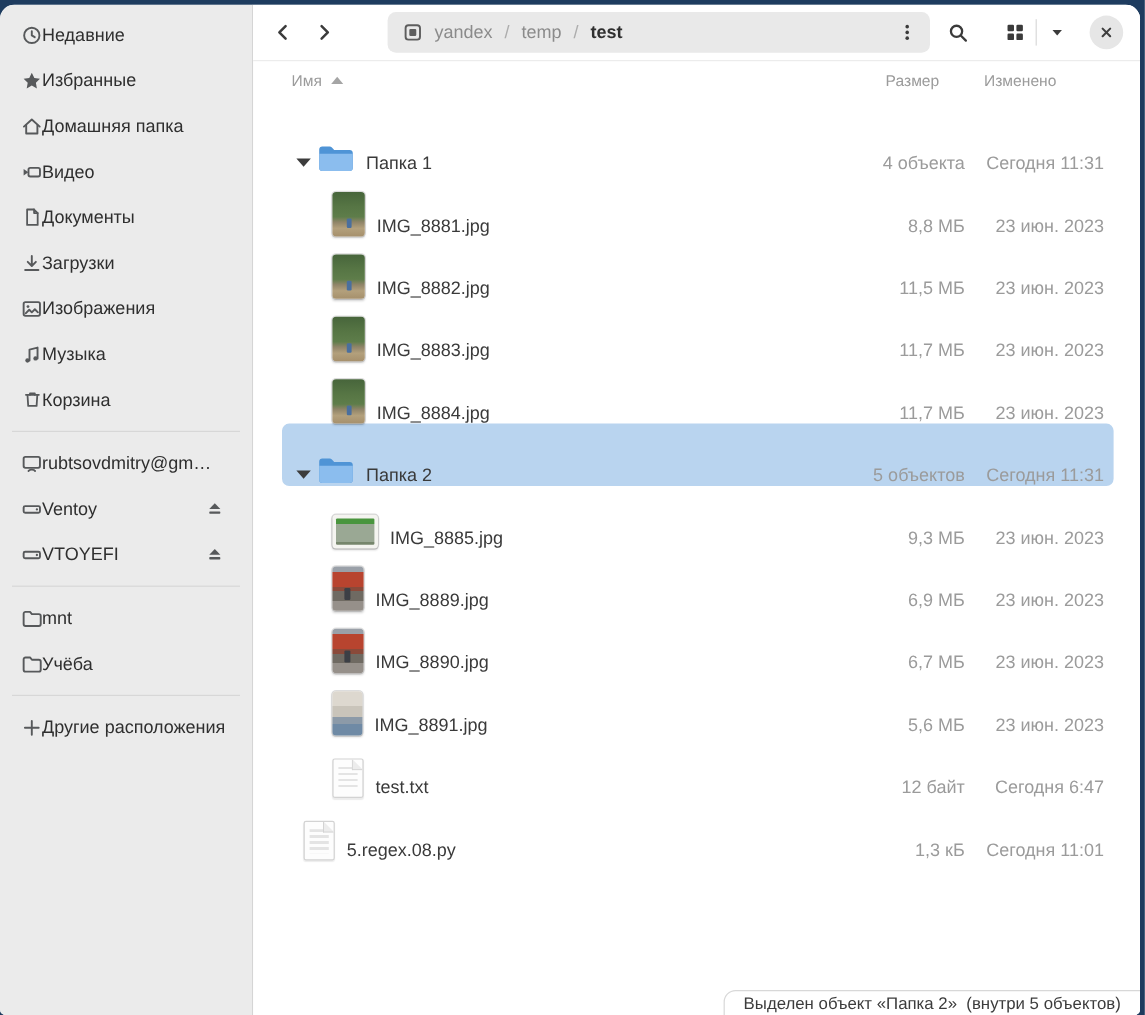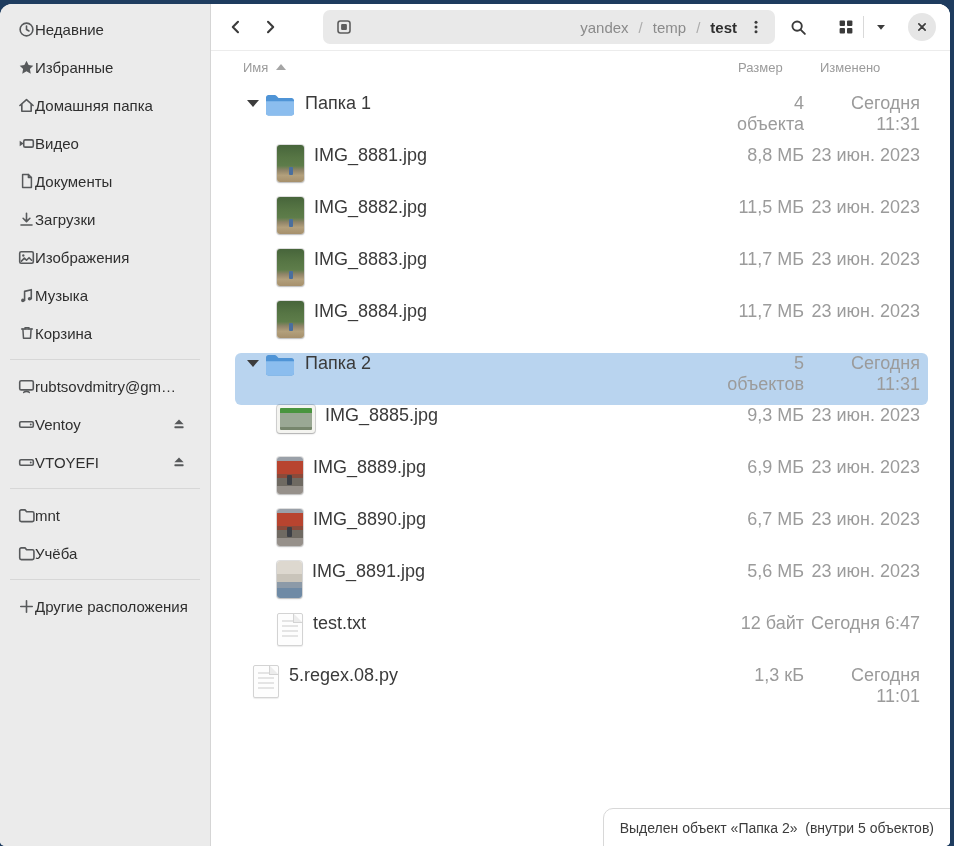--- a/index.html
+++ b/index.html
@@ -52,21 +52,21 @@
   }
   .nav-btn {
     width:34px; height:34px; border:none; background:transparent; border-radius:6px;
     display:flex; align-items:center; justify-content:center; cursor:pointer;
   }
   .pathbar {
     margin-left:36px; width:452px; height:34px; background:#e9e9e9;
     border-radius:7px; display:flex; align-items:center; padding-left:13px;
     cursor:pointer; overflow:hidden;
   }
-  .crumbs { display:flex; align-items:center; gap:10px; margin-left:10px; font-size:15px; flex:1;justify-content:flex-end; }
+  .crumbs { display:flex; align-items:center; gap:10px; margin-left:10px; font-size:15px; flex:1; }
   .crumb { color:#8b8b8b; }
   .crumb.current { color:#2f2f2f; font-weight:bold; }
   .crumb-sep { color:#adadad; }
   .path-kebab {
     margin-left:auto; width:38px; height:34px; border:none; background:transparent;
     display:flex; align-items:center; justify-content:center; cursor:pointer;
   }
   .hspace { flex:1; }
   .view-split {
     display:flex; align-items:center; border-radius:6px; margin:0 10px 0 14px;
@@ -82,22 +82,22 @@
     display:flex; align-items:center; height:30px; padding:2px 8px 0 8px;
     color:#9b9b9b; font-size:13px;
   }
   .cols .c-name { flex:1; display:flex; align-items:center; gap:8px; cursor:pointer; }
   .cols .c-size { width:80px; cursor:pointer; padding-left:14px; }
   .cols .c-date { width:116px; cursor:pointer; padding-left:16px; }
   .sort-arrow { display:inline-block; width:0; height:0; border-left:5px solid transparent;
     border-right:5px solid transparent; border-bottom:6px solid #a5a5a5; }
   .rows { margin-top:12px; }
   .row {
-    height:52px; display:flex; align-items:flex-start; padding:0 8px;
-    border-radius:6px; cursor:default; font-size:18px; color:#3a3a3a;
+    height:52px; display:flex; align-items:flex-end; padding:0 8px;
+    border-radius:6px; cursor:default; font-size:15px; color:#3a3a3a;
   }
   .row.selected { background:var(--selection,#b9d4ef); }
   .expander {
     width:20px; height:20px; border:none; background:transparent; cursor:pointer;
     display:flex; align-items:center; justify-content:center; margin-right:2px;
   }
   .tri-down { width:0; height:0; border-left:6px solid transparent;
     border-right:6px solid transparent; border-top:7px solid #3c3c3c; }
   .indent1 { width:34px; }
   .indent0f { width:10px; }
@@ -124,21 +124,21 @@
     border-radius:2px; position:relative; overflow:hidden; flex:none;
     box-shadow:0 1px 1px rgba(0,0,0,.08); }
   .icon-textfile::before { content:""; position:absolute; left:4px; right:4px; top:6px; height:20px;
     background:repeating-linear-gradient(180deg,#e4e4e4 0 2px,transparent 2px 5px); }
   .icon-textfile::after { content:""; position:absolute; right:-1px; top:-1px; width:9px; height:9px;
     background:#ececec; border-left:1px solid #d3d3d3; border-bottom:1px solid #d3d3d3;
     clip-path:polygon(0 0,100% 100%,0 100%); }
   .folder-ic { flex:none; display:flex; }
   
   .status-float {
-    position:absolute; right:-1px; bottom:-1px; height:39px;
+    position:absolute; right:-1px; bottom:-1px; height:22px;
     background:#fff; border:1px solid #d8d8d8; border-radius:10px 0 0 0;
     display:flex; align-items:center; padding:0 16px; font-size:14px; color:#3c3c3c;
   }
   .status-float span { white-space:pre; }
   svg { display:block; }
 </style>
 </head>
 <body>
 
 <div class="window">

